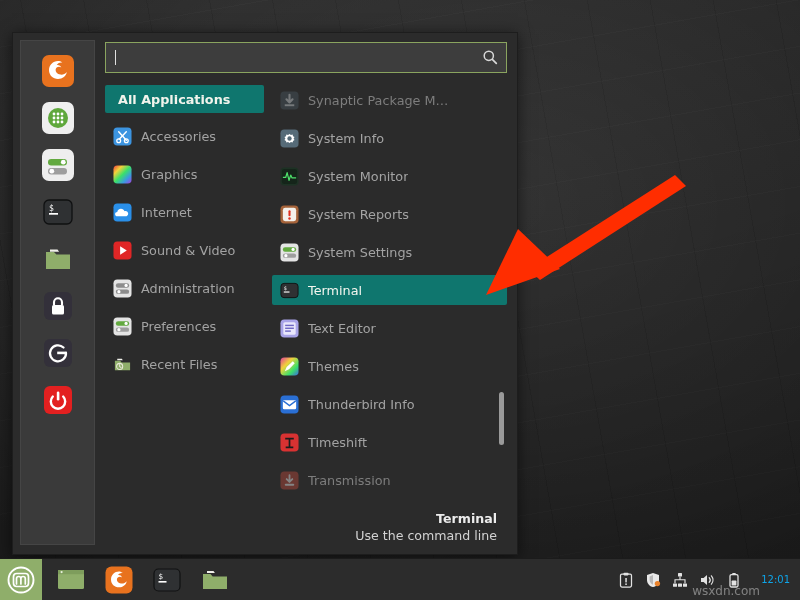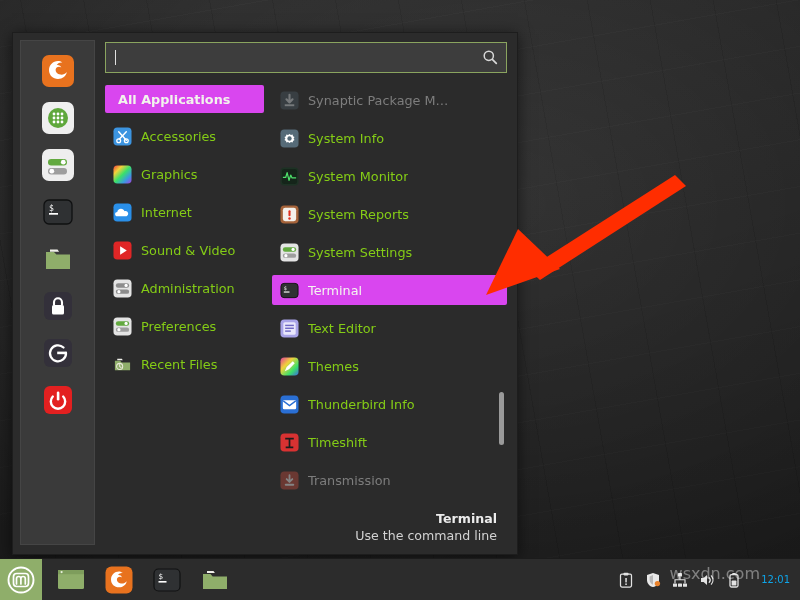--- a/index.html
+++ b/index.html
@@ -98,27 +98,27 @@
     overflow: hidden;
   }
 
   .row {
     display: flex; align-items: center;
     gap: 9px;
     height: 30px;
     padding: 0 8px;
     border-radius: 2px;
     font-size: 12.8px;
-    color: #84cc16;
+    color: #a3a3a3;
     white-space: nowrap;
     margin-bottom: 8px;
   }
   .row .ico { width: 19px; height: 19px; flex: none; display:block; }
   .row.sel {
-    background: #d946ef;
+    background: #0f766e;
     color: #f4f6ef;
   }
   .row.cat-all {
     height: 28px;
     padding-left: 13px;
     font-weight: bold;
     color: #f2f4ec;
   }
   .row.dim { color: #7d7d7d; }
   .row.dim .ico { opacity: 0.42; }
@@ -171,22 +171,22 @@
   #tray-spacer { flex: 1; }
   #tray {
     display: flex; align-items: center; gap: 11px;
     padding-right: 10px;
   }
   .tray-ico { width: 16px; height: 16px; display: block; color: #e2e2e2; }
   #clock { font-size: 10px; color: #0ea5e9; margin-left: 8px; }
 
   #watermark {
     position: absolute;
-    right: 40px; bottom: 17px;
-    font-size: 16px;
+    right: 40px; bottom: 2px;
+    font-size: 12px;
     color: rgba(255,255,255,0.40);
     font-family: "DejaVu Sans", "Liberation Sans", sans-serif;
     pointer-events: none;
   }
 </style>
 </head>
 <body>
 
 <div id="desktop">
   <div id="desktop-vignette"></div>

